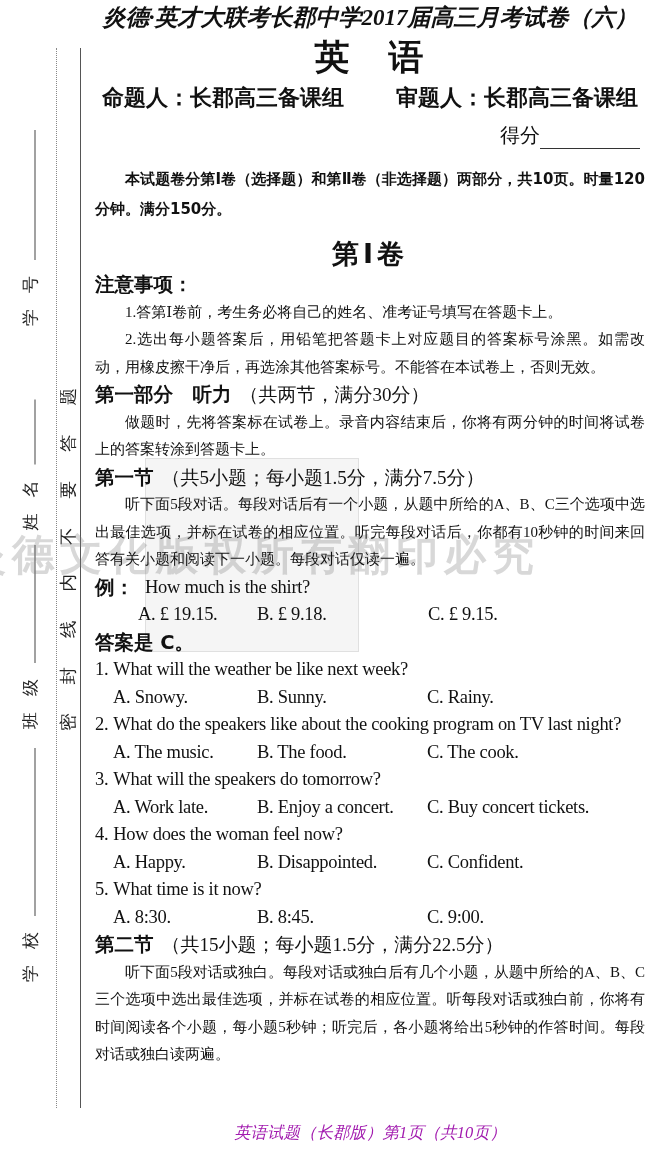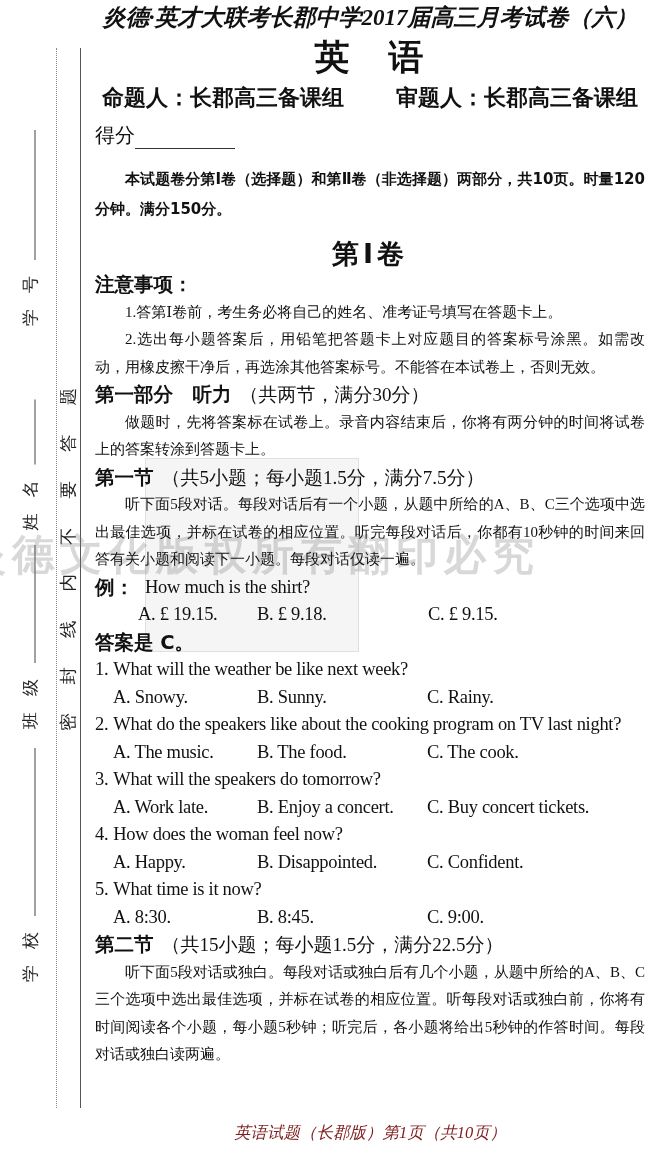--- a/index.html
+++ b/index.html
@@ -43,21 +43,21 @@
     font-family:"Liberation Serif","DejaVu Serif",serif;
   }
 
   
   .content{position:absolute;left:95px;top:0;width:550px;z-index:1;}
 
   .exam-series{margin-top:3px;font-size:23px;line-height:30px;text-align:center;
     font-weight:bold;font-style:italic;white-space:nowrap;}
   .subject{margin-top:2px;font-size:35px;line-height:44px;text-align:center;letter-spacing:2px;}
   .persons{margin-top:4px;font-size:22px;line-height:30px;display:flex;justify-content:center;gap:52px;white-space:nowrap;}
-  .score-row{margin-top:10px;height:26px;display:flex;justify-content:flex-start;align-items:flex-end;
+  .score-row{margin-top:10px;height:26px;display:flex;justify-content:flex-end;align-items:flex-end;
     font-size:20px;padding-right:5px;}
   .score-row .score-blank{display:inline-block;width:100px;height:20px;border-bottom:1.3px solid #333;}
   .score-label{font-family:"DejaVu Sans","Liberation Sans",sans-serif;}
 
   .intro{margin-top:16px;font-size:15px;line-height:29.5px;text-indent:2em;text-align:justify;}
   .volume-title{margin-top:13px;font-size:27px;line-height:34px;text-align:center;letter-spacing:4px;}
 
   .para{font-size:15px;line-height:27.5px;text-align:justify;}
   .indent{text-indent:2em;}
   .head-line{font-size:19.5px;line-height:27.5px;white-space:nowrap;}
@@ -71,21 +71,21 @@
   .opt-row.ex-opts .oa{width:119px;flex:none;}
   .opt-row.ex-opts .ob{width:171px;flex:none;}
   .opt-row.q-opts{padding-left:18px;}
   .opt-row.q-opts .oa{width:144px;flex:none;}
   .opt-row.q-opts .ob{width:170px;flex:none;}
   .q-line{line-height:27.5px;}
   .q-line .q-num{margin-right:5px;}
   .answer-line{font-size:19.5px;line-height:27.5px;}
 
   .page-footer{position:absolute;left:95px;top:1122px;width:550px;text-align:center;
-    font-size:16.5px;font-style:italic;color:#7f1d1d;z-index:1;}
+    font-size:16.5px;font-style:italic;color:#a21caf;z-index:1;}
 </style>
 </head>
 <body>
 
 <div class="seal-dotted-line"></div>
 <div class="seal-solid-line"></div>
 
 <div class="side-group g-xuehao"><span>学号</span><span class="side-blank"></span></div>
 <div class="side-group g-xingming"><span>姓名</span><span class="side-blank"></span></div>
 <div class="side-group g-banji"><span>班级</span><span class="side-blank"></span></div>

